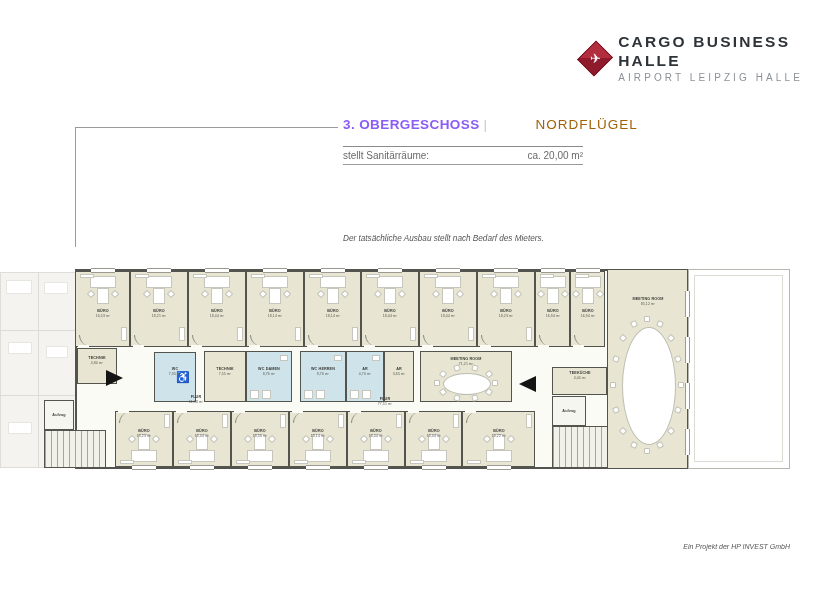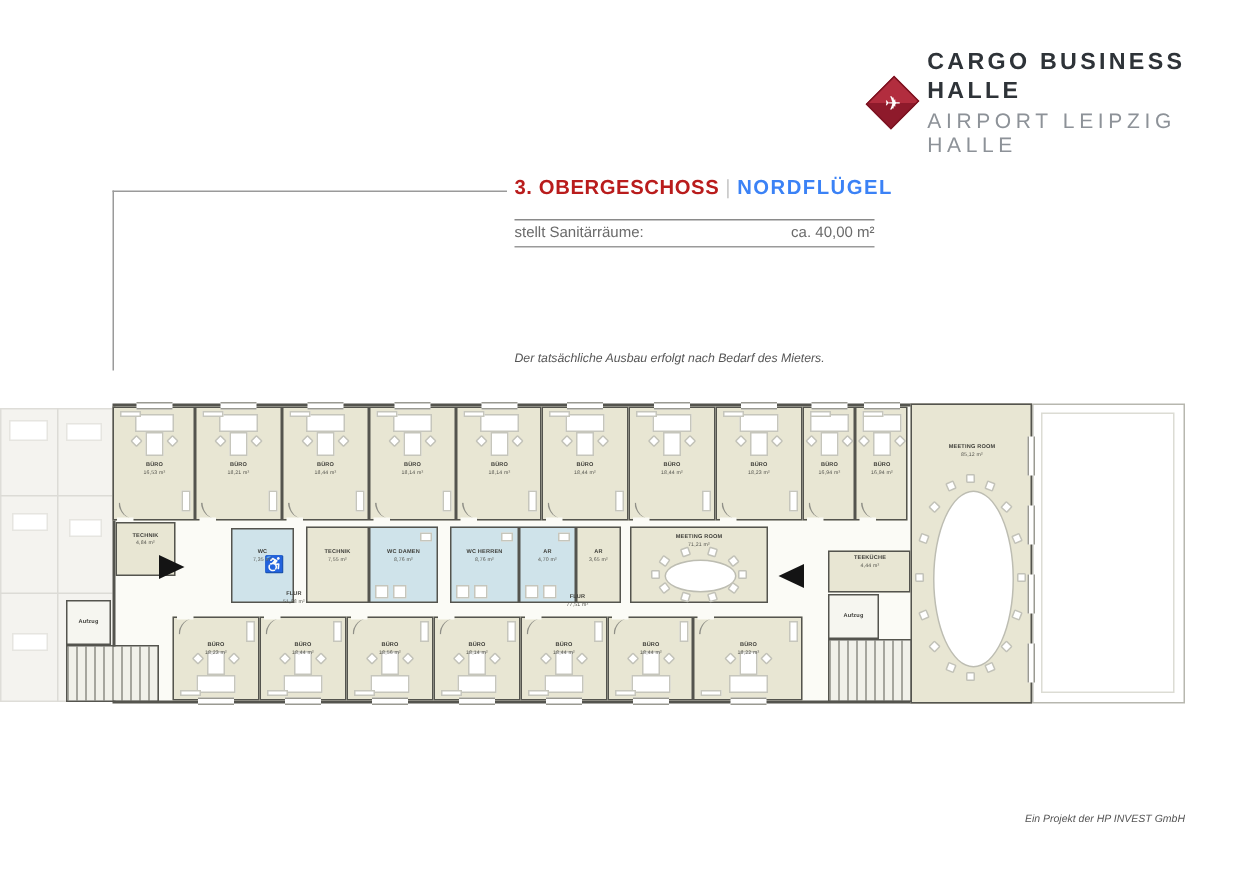--- a/index.html
+++ b/index.html
@@ -7,29 +7,29 @@
         font-family:"Liberation Sans",sans-serif;}
   .abs{position:absolute;box-sizing:border-box;}
 
   
   #logo{position:absolute;left:583px;top:33px;display:flex;align-items:center;gap:11px;}
   #logo-diamond{width:27px;height:27px;transform:rotate(45deg);
       background:linear-gradient(135deg,#b22d3e 0 50%,#8e1a2b 50% 100%);
       display:flex;align-items:center;justify-content:center;box-shadow:0 0 0 1px #7c1422 inset;}
   #logo-plane{transform:rotate(-45deg);color:#fff;font-size:13px;line-height:1;}
   #logo-brand{font-size:15.5px;font-weight:bold;color:#2e3338;letter-spacing:2.2px;line-height:1.2;}
-  #logo-sub{font-size:14px;color:#8d9298;letter-spacing:3.1px;margin-top:2px;}
+  #logo-sub{font-size:10px;color:#8d9298;letter-spacing:3.1px;margin-top:2px;}
 
   
   #leader{position:absolute;left:75px;top:127px;width:262px;height:119px;
       border-left:1px solid #9a9a9a;border-top:1px solid #9a9a9a;}
   #title{position:absolute;left:343px;top:117px;font-size:13.5px;letter-spacing:.4px;}
-  #title .t1{font-weight:bold;color:#b91c1c;}
+  #title .t1{font-weight:bold;color:#8b5cf6;}
   #title .td{color:#c9c9c9;font-weight:normal;padding:0 4px;}
-  #title .t2{color:#3b82f6;font-weight:bold;letter-spacing:1px;}
+  #title .t2{color:#a16207;font-weight:normal;letter-spacing:1px;margin-left:44px;}
   #info-table{position:absolute;left:343px;top:146px;width:240px;border-top:1px solid #8a8a8a;
       border-bottom:1px solid #9a9a9a;font-size:10px;}
   #info-table .row{display:flex;justify-content:space-between;align-items:center;height:17px;}
   #info-table .row.r1{border-bottom:1px solid #c9c9c9;font-weight:bold;color:#3a3a3a;}
   #info-table .row.r2{color:#6a6a6a;}
   #note{position:absolute;left:343px;top:233px;font-size:8.2px;font-style:italic;color:#555;line-height:1.55;}
   #footer-credit{position:absolute;right:44px;top:543px;font-size:7px;font-style:italic;color:#555;}
 
   
   .room{position:absolute;box-sizing:border-box;border:1.5px solid #54544e;}
@@ -69,26 +69,26 @@
 
   <div id="leader"></div>
 
   <div id="title">
     <span class="t1">3. OBERGESCHOSS</span><span class="td">|</span><span class="t2">NORDFLÜGEL</span>
   </div>
 
   <div id="info-table">
     <div class="row r2">
       <span>stellt Sanitärräume:</span>
-      <span>ca. 40,00 m²</span>
+      <span>ca. 20,00 m²</span>
     </div>
   </div>
 
   <div id="note">
-    <div>Der tatsächliche Ausbau erfolgt nach Bedarf des Mieters.</div>
+    <div>Der tatsächliche Ausbau stellt nach Bedarf des Mieters.</div>
   </div>
 
   <div id="plan" class="abs" style="left:0;top:0;width:834px;height:590px;">
       <div class="abs" style="left: 0px; top: 272px; width: 78px; height: 196px; opacity: 0.55;">
         <div class="abs" style="left: 0px; top: 0px; width: 78px; height: 196px; background: rgb(236, 234, 227); border: 1px solid rgb(196, 194, 186);"></div>
         <div class="abs" style="left: 0px; top: 58px; width: 78px; height: 1px; background: rgb(192, 190, 182);"></div>
         <div class="abs" style="left: 0px; top: 123px; width: 78px; height: 1px; background: rgb(192, 190, 182);"></div>
         <div class="abs" style="left: 38px; top: 0px; width: 1px; height: 196px; background: rgb(192, 190, 182);"></div>
         <div class="abs" style="left: 6px; top: 8px; width: 26px; height: 14px; background: rgb(255, 255, 255); border: 1px solid rgb(210, 208, 200);"></div>
         <div class="abs" style="left: 44px; top: 10px; width: 24px; height: 12px; background: rgb(255, 255, 255); border: 1px solid rgb(210, 208, 200);"></div>

